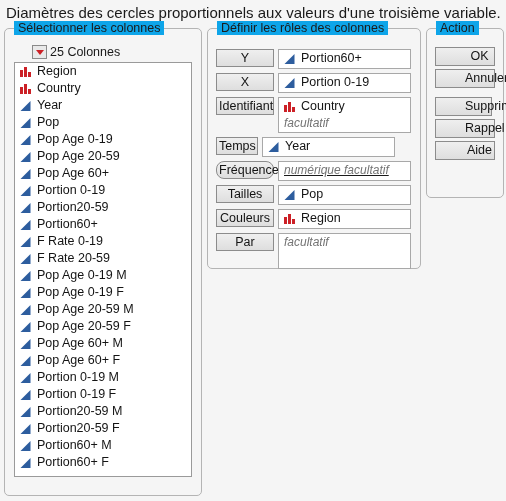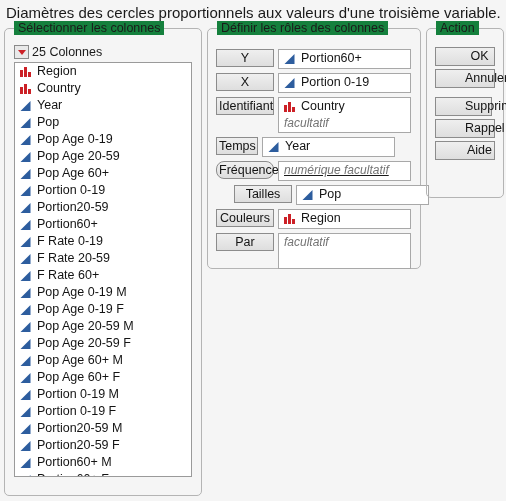--- a/index.html
+++ b/index.html
@@ -32,35 +32,35 @@
   .group {
     position: absolute;
     border: 1px solid #b4b4b4;
     border-radius: 5px;
     background: transparent;
   }
   .group > .legend {
     position: absolute;
     top: -8px;
     left: 9px;
-    background: #15803d;
+    background: #0ea5e9;
     padding: 0 4px;
     font-size: 12.5px;
     color: #1a1a1a;
     white-space: nowrap;
   }
 
   #grp-select { left: 4px;   top: 28px;  width: 196px; height: 466px; }
   #grp-roles  { left: 207px; top: 28px;  width: 212px; height: 239px; }
   #grp-action { left: 426px; top: 28px;  width: 76px;  height: 168px; }
 
   
   #col-count {
     position: absolute;
-    left: 9px;
+    left: 27px;
     top: 16px;
     display: flex;
     align-items: flex-start;
     gap: 3px;
     font-size: 12.5px;
     white-space: nowrap;
   }
   .tri-btn {
     width: 13px;
     height: 12px;
@@ -266,26 +266,20 @@
       <div class="col-row">
         <svg class="icon" viewBox="0 0 13 12">
           <path d="M1.5 11 L11.5 11 L11.5 1 Z" fill="#2d5d9e"></path>
         </svg>
         <span class="label">F Rate 20-59</span>
       </div>
       <div class="col-row">
         <svg class="icon" viewBox="0 0 13 12">
           <path d="M1.5 11 L11.5 11 L11.5 1 Z" fill="#2d5d9e"></path>
         </svg>
-        <span class="label">F Rate 60+</span>
-      </div>
-      <div class="col-row">
-        <svg class="icon" viewBox="0 0 13 12">
-          <path d="M1.5 11 L11.5 11 L11.5 1 Z" fill="#2d5d9e"></path>
-        </svg>
         <span class="label">Pop Age 0-19 M</span>
       </div>
       <div class="col-row">
         <svg class="icon" viewBox="0 0 13 12">
           <path d="M1.5 11 L11.5 11 L11.5 1 Z" fill="#2d5d9e"></path>
         </svg>
         <span class="label">Pop Age 0-19 F</span>
       </div>
       <div class="col-row">
         <svg class="icon" viewBox="0 0 13 12">
@@ -400,21 +394,21 @@
           </div>
         </div>
       </div>
       <div class="role-row" style="left: 8px; top: 132px;">
         <div class="role-btn" style="width: 58px; border-radius: 8px;">Fréquence</div>
         <div class="role-box" style="width: 133px; height: 20px; text-decoration: underline;">
           <div class="placeholder">numérique facultatif</div>
         </div>
       </div>
       <div class="role-row" style="left: 8px; top: 156px;">
-        <div class="role-btn" style="width: 58px; margin-left: 18px;">Tailles</div>
+        <div class="role-btn" style="width: 58px;">Tailles</div>
         <div class="role-box" style="width: 133px; height: 20px;">
           <div class="role-item">
             <svg class="icon" viewBox="0 0 13 12">
               <path d="M1.5 11 L11.5 11 L11.5 1 Z" fill="#2d5d9e"></path>
             </svg>
             <span class="label">Pop</span>
           </div>
         </div>
       </div>
       <div class="role-row" style="left: 8px; top: 180px;">

